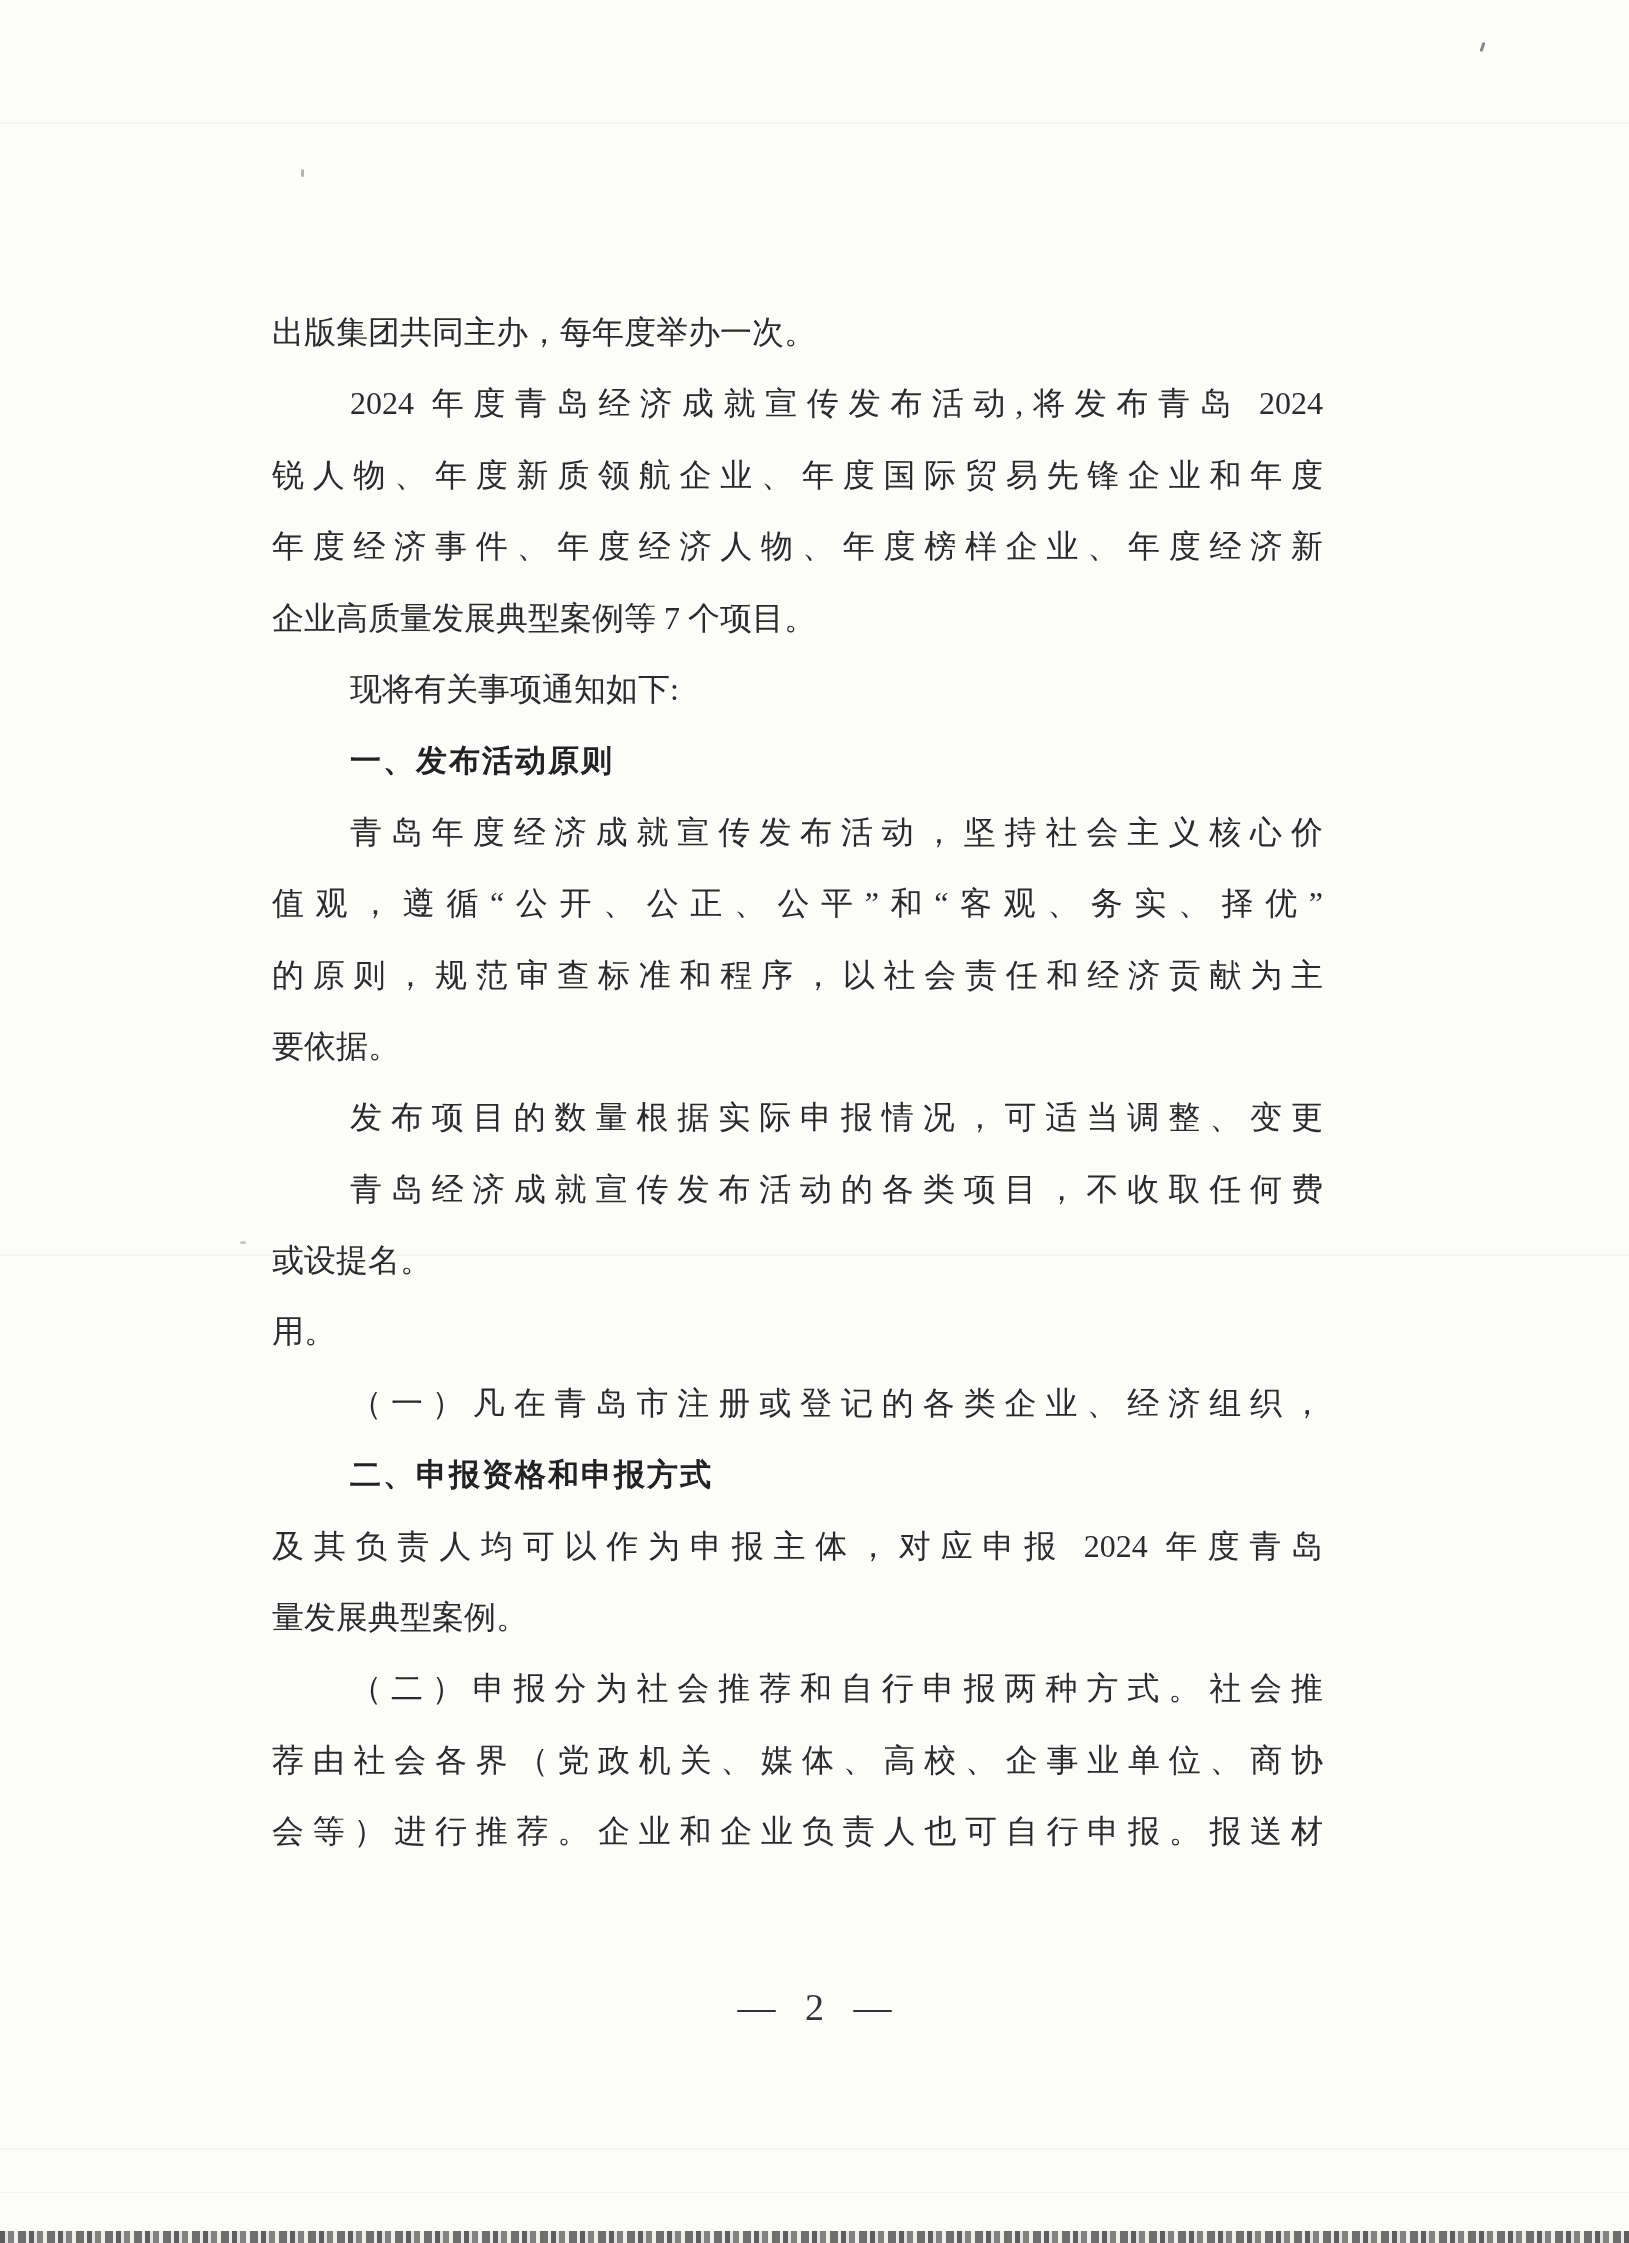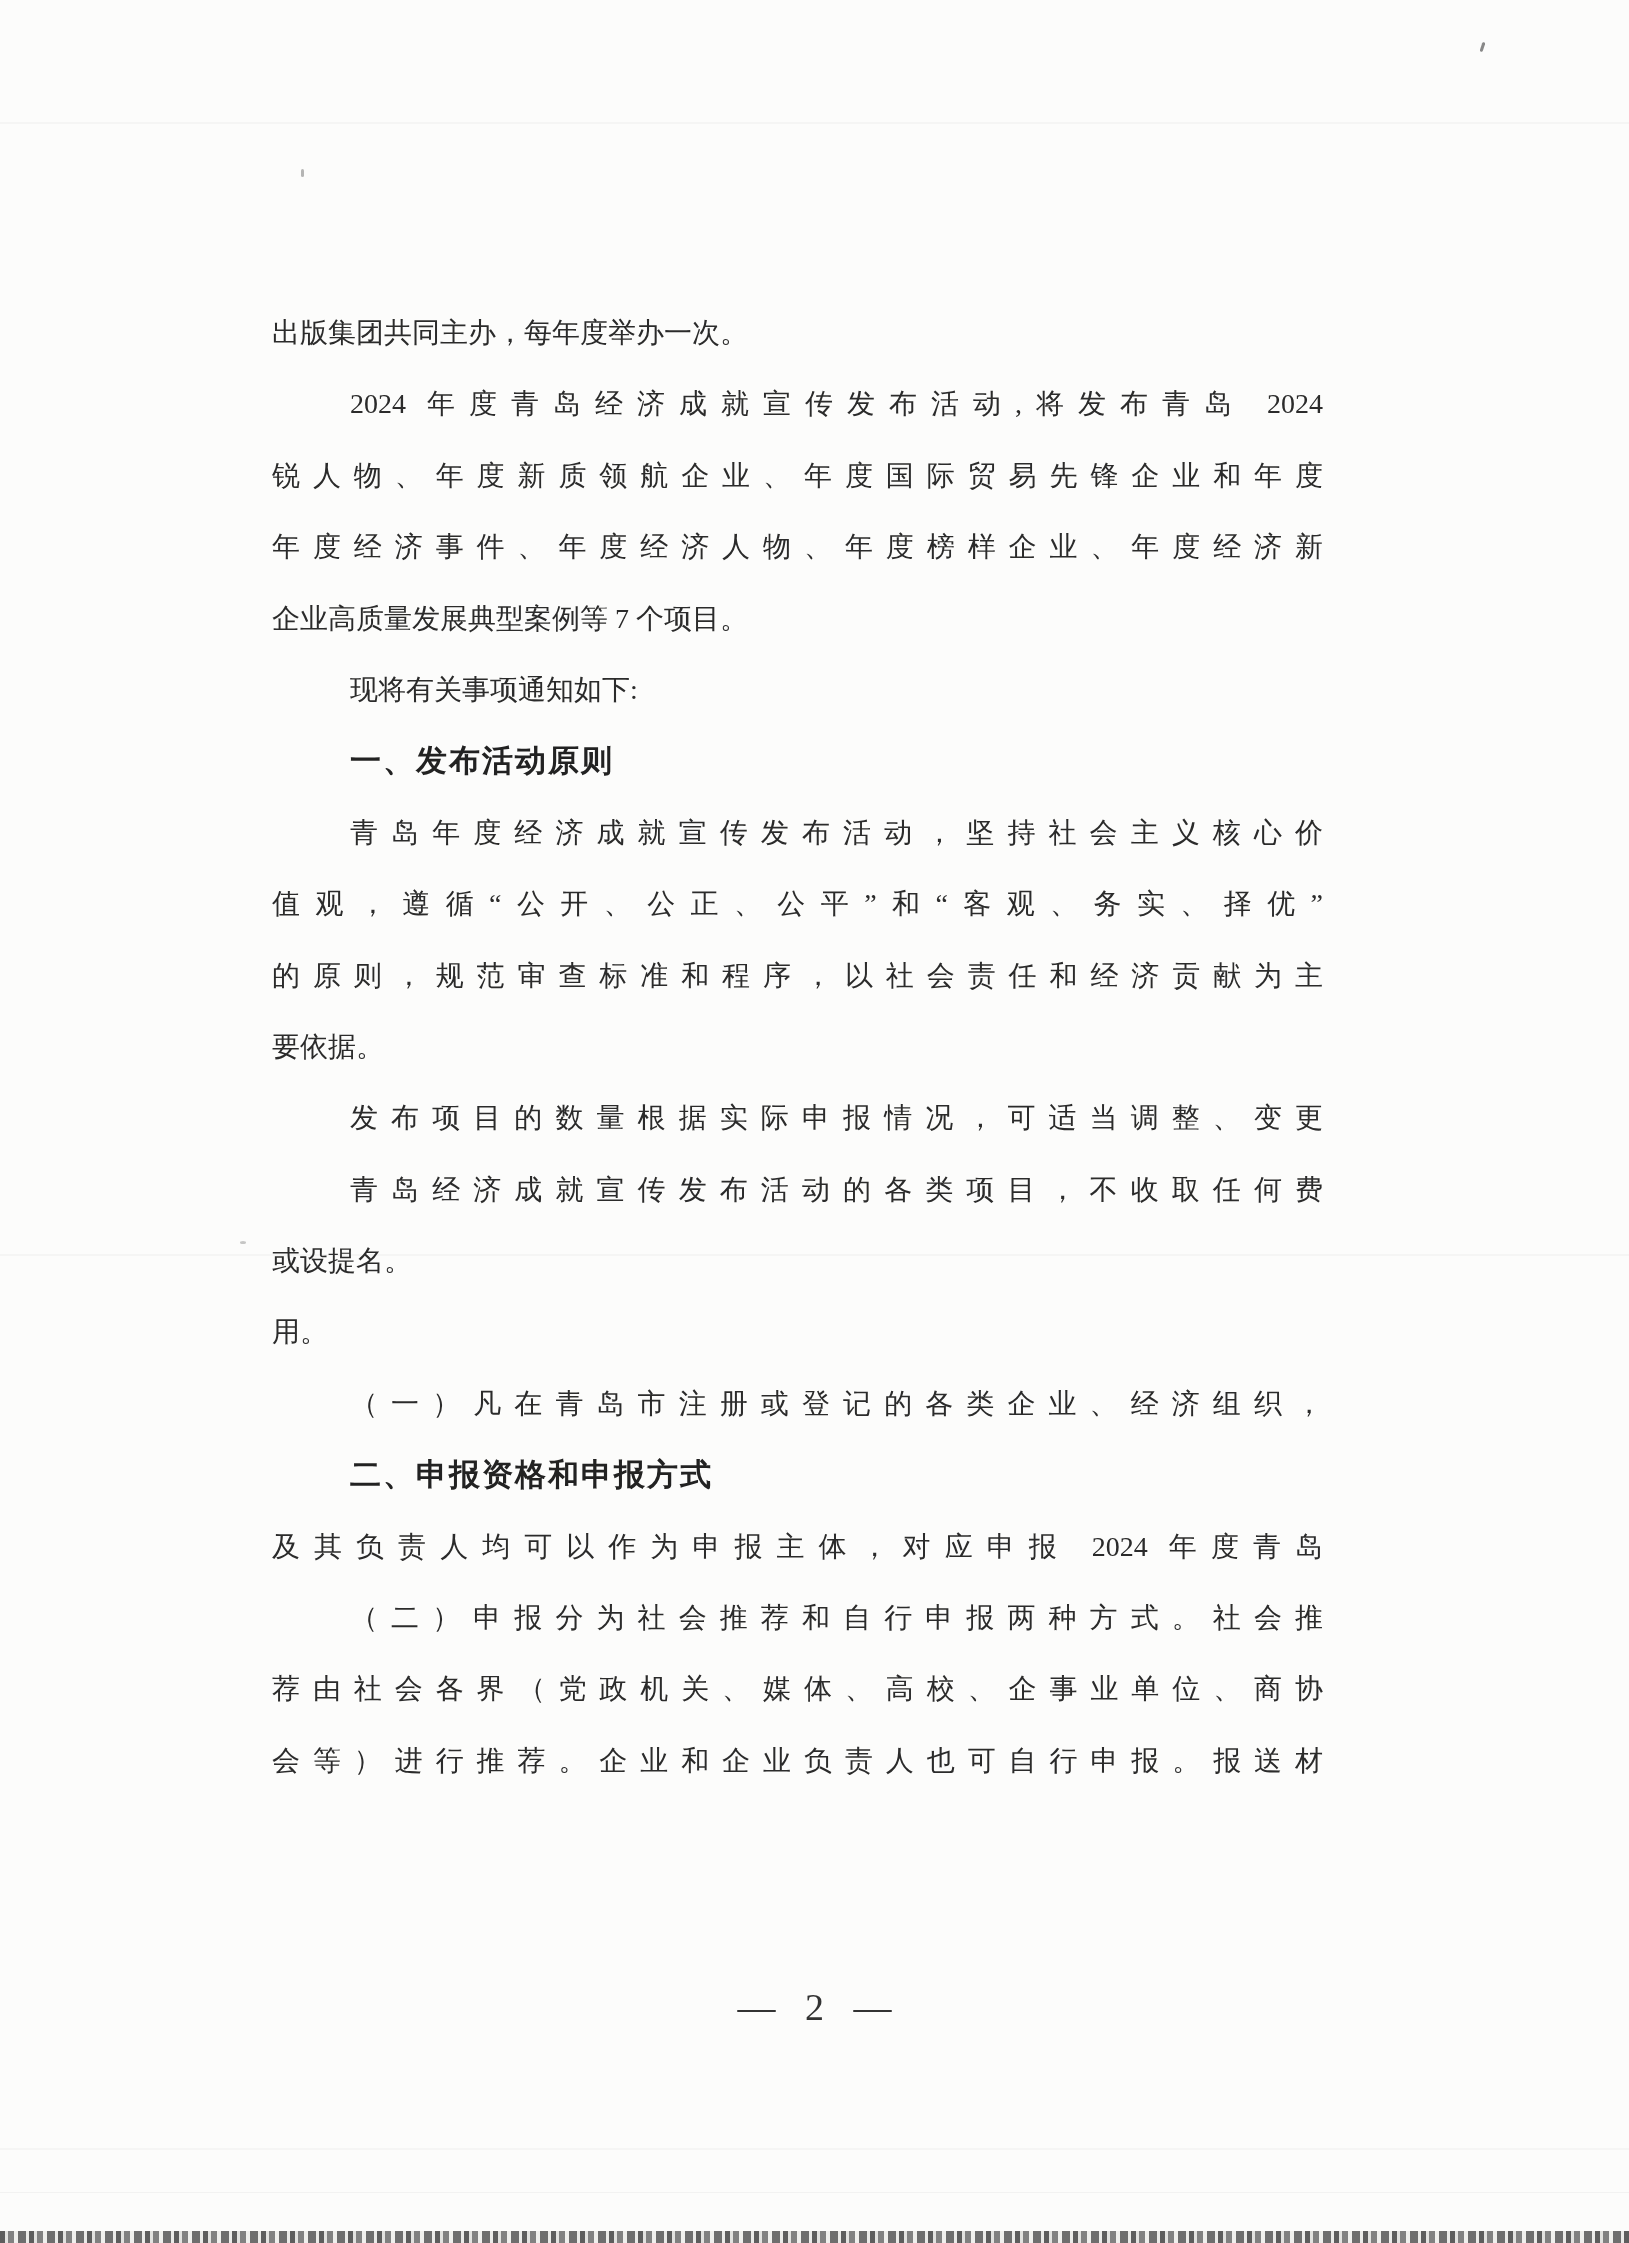--- a/index.html
+++ b/index.html
@@ -19,21 +19,21 @@
   }
   .body-block {
     position: absolute;
     left: 272px;
     top: 297px;
     width: 1051px;
   }
   .line {
     height: 71.4px;
     line-height: 71.4px;
-    font-size: 28px;
+    font-size: 32px;
     white-space: nowrap;
     color: #2b2b2b;
     text-rendering: optimizeLegibility;
   }
   .line.justify {
     white-space: normal;
     text-align: justify;
     text-align-last: justify;
     text-justify: inter-character;
   }
@@ -113,20 +113,21 @@
       <div class="line justify">值观，遵循“公开、公正、公平”和“客观、务实、择优”</div>
       <div class="line justify">的原则，规范审查标准和程序，以社会责任和经济贡献为主</div>
       <div class="line">要依据。</div>
       <div class="line indent justify">发布项目的数量根据实际申报情况，可适当调整、变更</div>
       <div class="line indent justify">青岛经济成就宣传发布活动的各类项目，不收取任何费</div>
       <div class="line">或设提名。</div>
       <div class="line">用。</div>
       <div class="line indent justify">（一）凡在青岛市注册或登记的各类企业、经济组织，</div>
       <div class="line indent bold">二、申报资格和申报方式</div>
       <div class="line justify">及其负责人均可以作为申报主体，对应申报 2024 年度青岛</div>
+      <div class="line">量发展典型案例。</div>
       <div class="line indent justify">（二）申报分为社会推荐和自行申报两种方式。社会推</div>
       <div class="line justify">荐由社会各界（党政机关、媒体、高校、企事业单位、商协</div>
       <div class="line justify">会等）进行推荐。企业和企业负责人也可自行申报。报送材</div>
     </div>
 
   <div class="footer-pageno">— 2 —</div>
 
   <div class="streak t1"></div>
   <div class="streak t2"></div>
   <div class="streak t3"></div>

